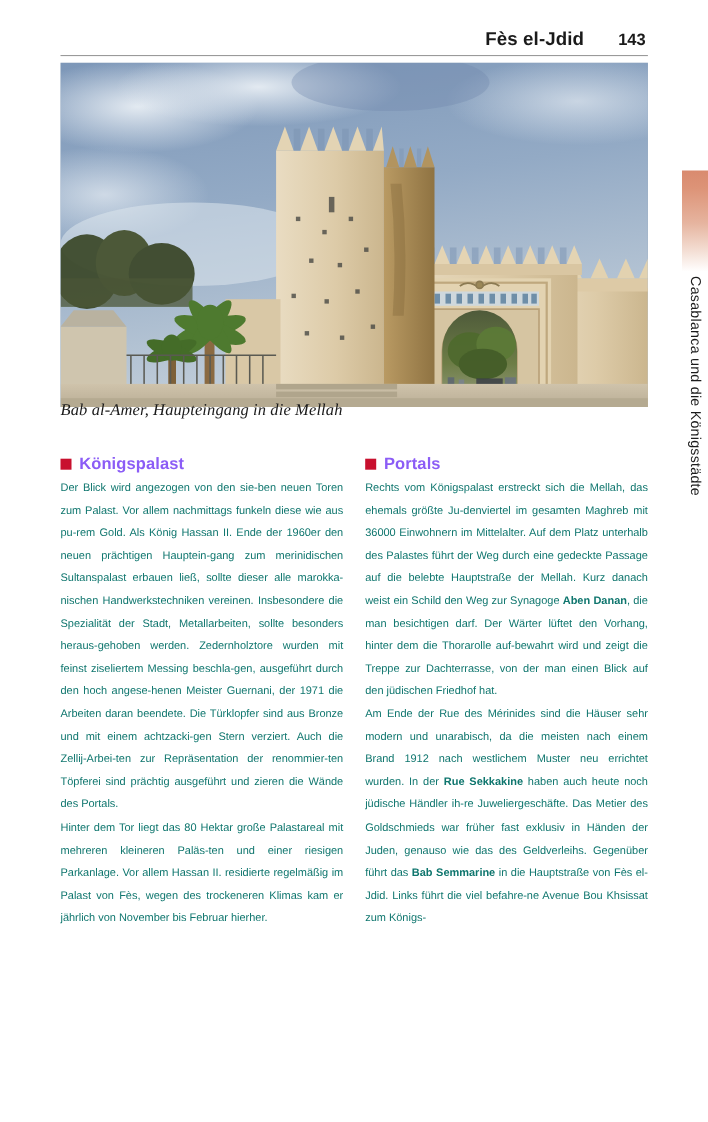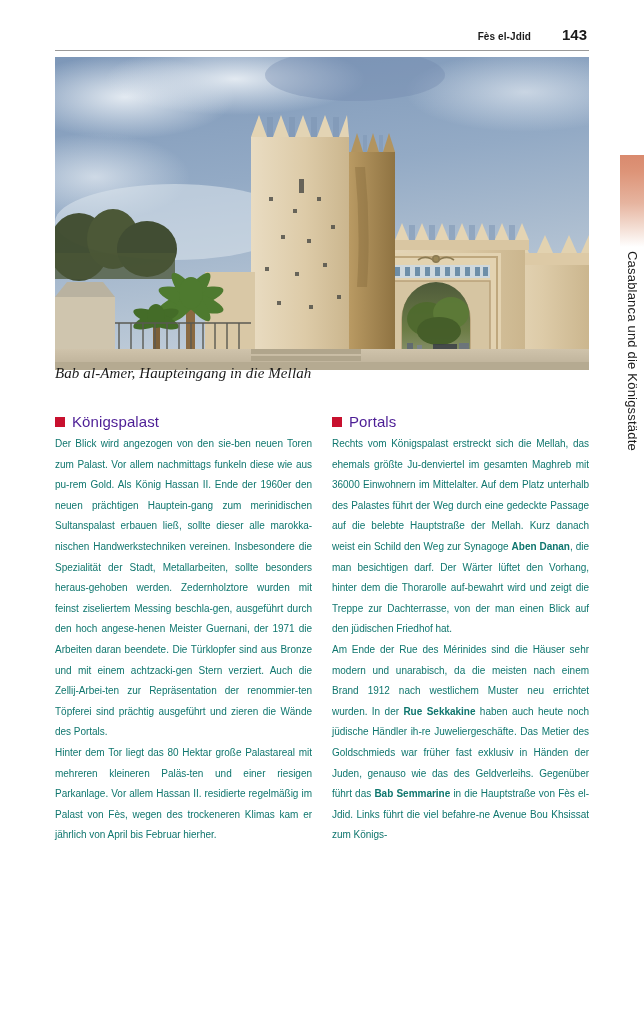--- a/index.html
+++ b/index.html
@@ -32,21 +32,21 @@
     height: 26px;
   }
   .runhead-inner {
     display: flex;
     justify-content: flex-end;
     align-items: baseline;
     gap: 26px;
     padding-right: 2px;
   }
   .runhead-title {
-    font-size: 10px;
+    font-size: 17px;
     font-weight: bold;
     color: #1a1a1a;
     letter-spacing: 0.1px;
     text-align: center;
   }
   .runhead-page {
     font-size: 15px;
     font-weight: bold;
     color: #1a1a1a;
     min-width: 30px;
@@ -110,22 +110,22 @@
   .bullet {
     width: 10px;
     height: 10px;
     background: #c8102e;
     flex: 0 0 10px;
     position: relative;
     top: 0px;
   }
   .sect-title {
     font-size: 15px;
-    font-weight: normal;
-    color: #4c1d95;
+    font-weight: bold;
+    color: #8b5cf6;
     letter-spacing: 0.1px;
   }
 
   .para {
     font-size: 10px;
     line-height: 20.6px;
     color: #0f766e;
     text-align: justify;
     text-justify: inter-word;
     margin: 0;
@@ -408,21 +408,21 @@
   <div class="caption">Bab al-Amer, Haupteingang in die Mellah</div>
 
   <div class="cols">
 
     <div class="col">
       <div class="sect-head">
         <span class="bullet" style="background: rgb(200, 16, 46);"></span>
         <span class="sect-title">Königspalast</span>
       </div>
       <p class="para">Der Blick wird angezogen von den sie-ben neuen Toren zum Palast. Vor allem nachmittags funkeln diese wie aus pu-rem Gold. Als König Hassan II. Ende der 1960er den neuen prächtigen Hauptein-gang zum merinidischen Sultanspalast erbauen ließ, sollte dieser alle marokka-nischen Handwerkstechniken vereinen. Insbesondere die Spezialität der Stadt, Metallarbeiten, sollte besonders heraus-gehoben werden. Zedernholztore wurden mit feinst ziseliertem Messing beschla-gen, ausgeführt durch den hoch angese-henen Meister Guernani, der 1971 die Arbeiten daran beendete. Die Türklopfer sind aus Bronze und mit einem achtzacki-gen Stern verziert. Auch die Zellij-Arbei-ten zur Repräsentation der renommier-ten Töpferei sind prächtig ausgeführt und zieren die Wände des Portals.</p>
-      <p class="para">Hinter dem Tor liegt das 80 Hektar große Palastareal mit mehreren kleineren Paläs-ten und einer riesigen Parkanlage. Vor allem Hassan II. residierte regelmäßig im Palast von Fès, wegen des trockeneren Klimas kam er jährlich von April bis Februar hierher.</p>
+      <p class="para">Hinter dem Tor liegt das 80 Hektar große Palastareal mit mehreren kleineren Paläs-ten und einer riesigen Parkanlage. Vor allem Hassan II. residierte regelmäßig im Palast von Fès, wegen des trockeneren Klimas kam er jährlich von November bis Februar hierher.</p>
     </div>
 
     <div class="col">
       <div class="sect-head">
         <span class="bullet" style="background: rgb(200, 16, 46);"></span>
         <span class="sect-title">Portals</span>
       </div>
       <p class="para"><span>Rechts vom Königspalast erstreckt sich die Mellah, das ehemals größte Ju-denviertel im gesamten Maghreb mit 36000 Einwohnern im Mittelalter. Auf dem Platz unterhalb des Palastes führt der Weg durch eine gedeckte Passage auf die belebte Hauptstraße der Mellah. Kurz danach weist ein Schild den Weg zur Synagoge </span><b>Aben Danan</b><span>, die man besichtigen darf. Der Wärter lüftet den Vorhang, hinter dem die Thorarolle auf-bewahrt wird und zeigt die Treppe zur Dachterrasse, von der man einen Blick auf den jüdischen Friedhof hat.</span></p>
       <p class="para"><span>Am Ende der Rue des Mérinides sind die Häuser sehr modern und unarabisch, da die meisten nach einem Brand 1912 nach westlichem Muster neu errichtet wurden. In der </span><b>Rue Sekkakine</b><span> haben auch heute noch jüdische Händler ih-re Juweliergeschäfte. Das Metier des Goldschmieds war früher fast exklusiv in Händen der Juden, genauso wie das des Geldverleihs. Gegenüber führt das </span><b>Bab Semmarine</b><span> in die Hauptstraße von Fès el-Jdid. Links führt die viel befahre-ne Avenue Bou Khsissat zum Königs-</span></p>
     </div>

